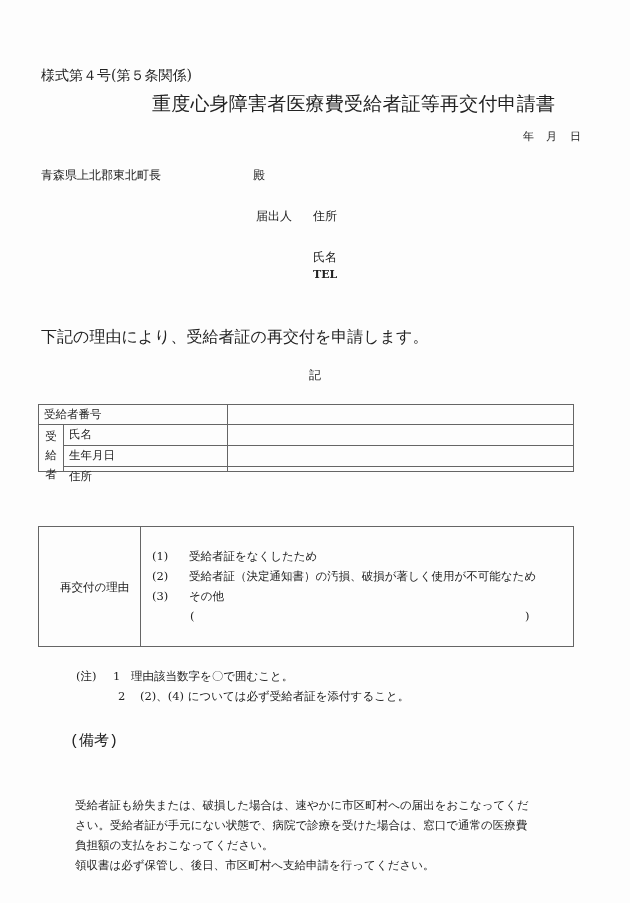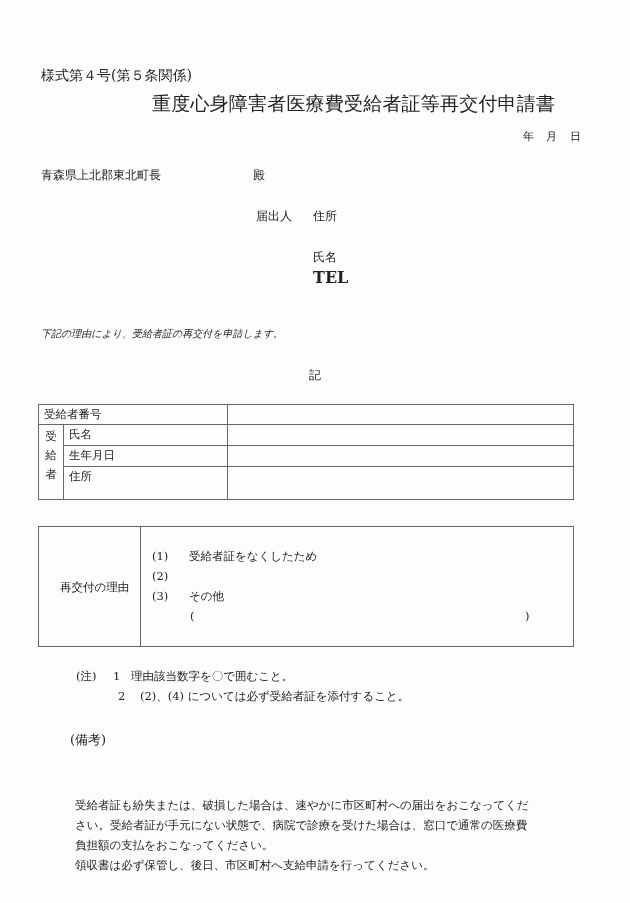--- a/index.html
+++ b/index.html
@@ -18,29 +18,29 @@
     }
     .abs { position: absolute; white-space: nowrap; }
     .form-no { left: 41px; top: 67px; font-size: 14px; }
     .title { left: 152px; top: 91px; font-size: 19px; letter-spacing: 0.2px; }
     .date { top: 129px; font-size: 11px; }
     .addressee { left: 41px; top: 167px; font-size: 12px; }
     .dono { left: 253px; top: 167px; font-size: 12px; }
     .applicant { left: 256px; top: 208px; font-size: 12px; }
     .addr-label { left: 313px; top: 208px; font-size: 12px; }
     .name-label { left: 313px; top: 249px; font-size: 12px; }
-    .tel-label { left: 313px; top: 268px; font-size: 16px; font-weight: bold; text-align: center; }
-    .intro { left: 41px; top: 327px; font-size: 10px; font-style: italic; }
+    .tel-label { left: 313px; top: 268px; font-size: 11px; font-weight: bold; text-align: center; }
+    .intro { left: 41px; top: 327px; font-size: 16px; }
     .ki { left: 309px; top: 367px; font-size: 12px; }
 
     
     .tbl1 {
       position: absolute;
       left: 38px; top: 404px;
-      width: 536px; height: 96px;
+      width: 536px; height: 68px;
       border: 1px solid #666;
       box-sizing: border-box;
     }
     .tbl1 .hline { position: absolute; height: 1px; background: #666; }
     .tbl1 .vline { position: absolute; width: 1px; background: #666; }
     .tbl1 .cell-text { position: absolute; font-size: 11.5px; white-space: nowrap; }
     .vert-label {
       position: absolute;
       left: 0; top: 20px; width: 24px; height: 61px;
       display: flex; flex-direction: column; align-items: center; justify-content: center;
@@ -52,21 +52,21 @@
       position: absolute;
       left: 38px; top: 526px;
       width: 536px; height: 121px;
       border: 1px solid #666;
       box-sizing: border-box;
     }
     .tbl2 .vline { position: absolute; width: 1px; background: #666; left: 101px; top: 0; bottom: 0; }
     .tbl2 .t { position: absolute; font-size: 11.5px; white-space: nowrap; }
 
     .notes { font-size: 11.5px; }
-    .remarks-head { left: 70px; top: 731px; font-size: 13px; }
+    .remarks-head { left: 70px; top: 731px; font-size: 15px; font-family: Liberation Mono, monospace; }
     .remarks-line { left: 75px; font-size: 11.5px; margin-top: 48px; }
   </style>
 </head>
 <body>
 
 <div class="abs form-no">様式第４号(第５条関係)</div>
 <div class="abs title">重度心身障害者医療費受給者証等再交付申請書</div>
 <div class="abs date" style="left:523px;">年</div>
 <div class="abs date" style="left:546px;">月</div>
 <div class="abs date" style="left:570px;">日</div>
@@ -109,20 +109,21 @@
 </div>
 
 <div class="tbl2">
   <div class="vline"></div>
   <div class="t" style="left:21px; top:53px;">再交付の理由</div>
 
   <div class="t" style="left:113px; top:22px;">(1)</div>
   <div class="t" style="left:150px; top:22px;">受給者証をなくしたため</div>
 
   <div class="t" style="left:113px; top:42px;">(2)</div>
+  <div class="t" style="left:150px; top:42px;">受給者証（決定通知書）の汚損、破損が著しく使用が不可能なため</div>
 
   <div class="t" style="left:113px; top:62px;">(3)</div>
   <div class="t" style="left:150px; top:62px;text-align:center;">その他</div>
 
   <div class="t" style="left:151px; top:82px;">(</div>
   <div class="t" style="left:160px; top:82px; width:320px; height:16px;"></div>
   <div class="t" style="left:486px; top:82px;">)</div>
 </div>
 
 <div class="abs notes" style="left:76px; top:669px;">(注)</div>

